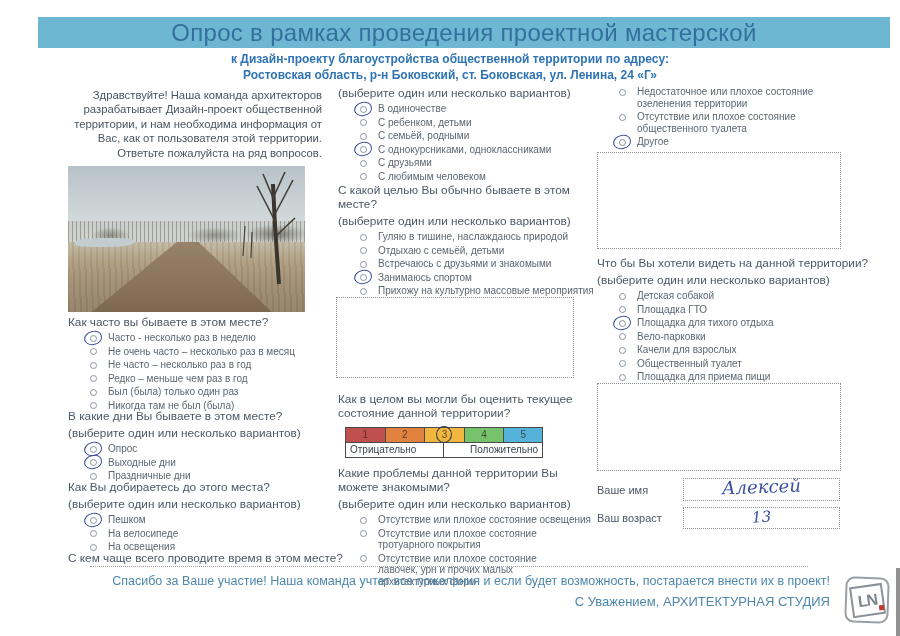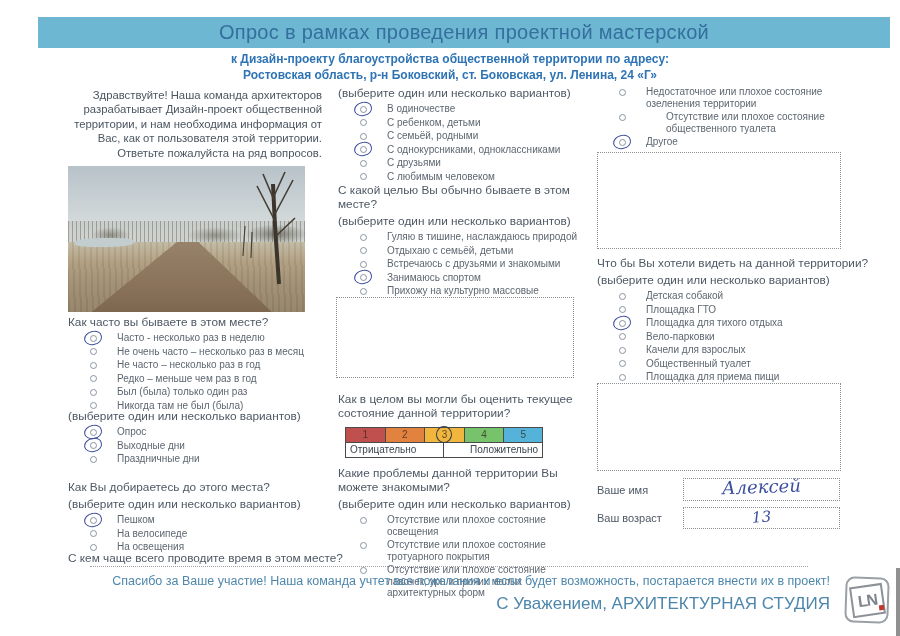--- a/index.html
+++ b/index.html
@@ -2,27 +2,27 @@
 <html><head>
 <meta charset="utf-8">
 <style>
   html,body{margin:0;padding:0;}
   body{width:900px;height:636px;position:relative;background:#ffffff;overflow:hidden;
        font-family:"Liberation Sans",sans-serif;-webkit-font-smoothing:antialiased;}
   .abs{position:absolute;}
 
   
   #banner{left:38px;top:17px;width:852px;height:31px;background:#6db7d2;text-align:center;}
-  #banner span{font-size:20px;line-height:31px;color:#356f9e;letter-spacing:.3px;}
+  #banner span{font-size:24px;line-height:31px;color:#356f9e;letter-spacing:.3px;}
   .subtitle{left:0;width:900px;text-align:center;font-weight:bold;font-size:12px;color:#2e74b5;}
 
   
   .q-title{font-size:11.8px;color:#4d5864;line-height:14px;margin:0 0 3px 0;}
   .q-hint{font-size:11.8px;color:#4d5864;line-height:14px;margin:0 0 3px 0;}
-  .opt{display:flex;gap:20px;margin:0 0 2px 22px;align-items:flex-start;}
+  .opt{display:flex;gap:11px;margin:0 0 2px 22px;align-items:flex-start;}
   .radio{width:5px;height:5px;border:1.2px solid #8894a2;border-radius:50%;flex:0 0 auto;margin-top:2.5px;position:relative;}
   .radio.pen::after{content:"";position:absolute;left:-7px;top:-5px;width:16px;height:12px;
       border:1.6px solid #3a4c9b;border-radius:55% 45% 50% 50%;transform:rotate(-10deg);}
   .opt-label{font-size:10px;color:#5d6670;line-height:11.5px;}
   .dotted-box{border:1.3px dotted #8a8f93;background:#fff;}
 
   
   #intro{left:68px;top:88px;width:254px;font-size:11.3px;line-height:14.4px;color:#4a5560;text-align:right;}
 
   
@@ -59,21 +59,21 @@
   .circ3::after{content:"";position:absolute;left:-6px;top:-2px;width:14px;height:15px;
       border:1.5px solid #2f3a4a;border-radius:50%;}
 
   
   .field-label{font-size:11px;color:#4d5864;}
   .hand{font-family:"DejaVu Serif",serif;font-style:italic;color:#3c4e9e;}
 
   
   #sep{left:90px;top:566px;width:718px;border-top:1.4px dotted #a0a0a0;height:0;}
   #thanks{left:70px;top:574px;width:760px;text-align:right;font-size:12.5px;color:#4e87ac;}
-  #signature{left:430px;top:594px;width:400px;text-align:right;font-size:17px;color:#4e87ac;}
+  #signature{left:430px;top:594px;width:400px;text-align:right;font-size:13px;color:#4e87ac;}
 
   
   #logo{left:845px;top:577px;width:40px;height:42px;border:2px solid #9aa0a5;border-radius:9px;
       background:#fff;transform:rotate(2deg);display:flex;align-items:center;justify-content:center;}
   .logo-inner{width:29px;height:27px;border:2px solid #8d9298;background:#fff;transform:rotate(-10deg);
       display:flex;align-items:center;justify-content:center;position:relative;}
   .logo-inner span{font-weight:bold;font-size:16px;color:#7e858c;letter-spacing:-1px;}
   .logo-dot{position:absolute;right:-1px;bottom:2px;width:5px;height:5px;background:#c0392b;}
 
   #scan-edge{right:0;top:568px;width:4px;height:68px;background:#222;opacity:.5;}
@@ -124,20 +124,21 @@
       <span class="radio"></span>
       <span class="opt-label">Был (была) только один раз</span>
     </div>
   <div class="opt">
       <span class="radio"></span>
       <span class="opt-label">Никогда там не был (была)</span>
     </div>
 </div>
 
 <div class="abs" style="left:68px;top:409px;width:270px;">
+  <div class="q-title">В какие дни Вы бываете в этом месте?</div>
   <div class="q-hint">(выберите один или несколько вариантов)</div>
   <div class="opt">
       <span class="radio pen"></span>
       <span class="opt-label">Опрос</span>
     </div>
   <div class="opt">
       <span class="radio pen"></span>
       <span class="opt-label">Выходные дни</span>
     </div>
   <div class="opt">
@@ -261,21 +262,21 @@
     </div>
 </div>
 
 <div class="abs" style="left:597px;top:86px;width:292px;">
   <div class="opt">
       <span class="radio"></span>
       <span class="opt-label" style="max-width:215px;">Недостаточное или плохое состояние озеленения территории</span>
     </div>
   <div class="opt">
       <span class="radio"></span>
-      <span class="opt-label" style="max-width:210px;margin-left:20px;">Отсутствие или плохое состояние общественного туалета</span>
+      <span class="opt-label" style="max-width:210px;">Отсутствие или плохое состояние общественного туалета</span>
     </div>
   <div class="opt">
       <span class="radio pen"></span>
       <span class="opt-label">Другое</span>
     </div>
 </div>
 
 <div class="abs dotted-box" style="left:597px;top:152px;width:242px;height:95px;"></div>
 
 <div class="abs" style="left:597px;top:256px;width:292px;">

